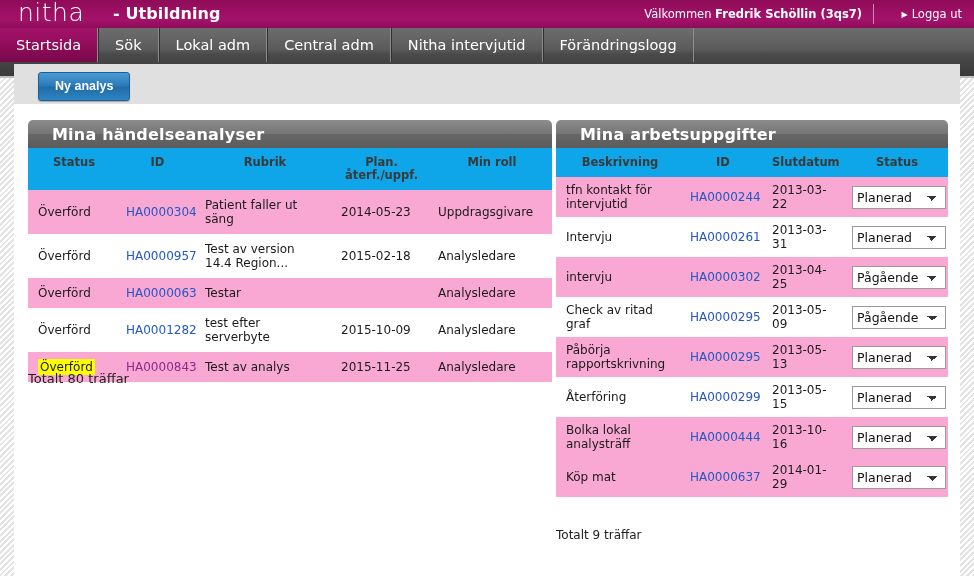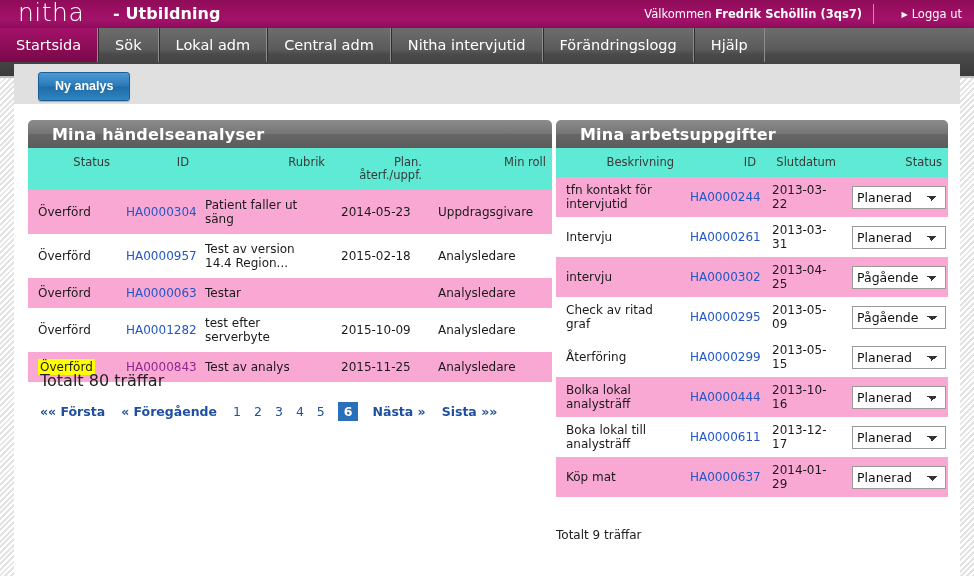--- a/index.html
+++ b/index.html
@@ -113,23 +113,23 @@
     color: #ffffff;
     font-size: 16px; font-weight: bold;
     display: flex; align-items: center;
     padding-left: 24px;
     letter-spacing: 0.2px;
   }
   table.grid {
     width: 100%; border-collapse: collapse; table-layout: fixed;
   }
   table.grid th {
-    background: #5eead4;
-    text-align: right;
-    font-size: 11.5px; font-weight: normal; color: #3a3a3a;
+    background: #0ea5e9;
+    text-align: center;
+    font-size: 11.5px; font-weight: bold; color: #3a3a3a;
     padding: 8px 6px 8px 10px;
     vertical-align: top;
     line-height: 13px;
   }
   table.grid td {
     font-size: 12px;
     padding: 8px 6px 8px 10px;
     vertical-align: middle;
     line-height: 14px;
     color: #1a1a1a;
@@ -178,21 +178,21 @@
       calc(100% - 13px) 9px,
       calc(100% - 8px) 9px;
     background-size: 5px 5px, 5px 5px;
     background-repeat: no-repeat;
     cursor: pointer;
   }
   select.status-sel.narrow { width: 94px; }
 
   
   .totals {
-    font-size: 16px; color: #222; margin: 14px 0 0 12px;
+    font-size: 13px; color: #222; margin: 14px 0 0 0;
   }
   .pager {
     margin: 12px 0 0 12px;
     font-size: 12.5px;
     display: flex; align-items: center; gap: 0;
   }
   .pager a {
     color: #1f4fa0; text-decoration: none; font-weight: bold;
     margin-right: 16px; white-space: nowrap;
   }
@@ -222,21 +222,20 @@
   <a class="logout" href="#"><span class="arr">▶</span><span>Logga ut</span></a>
 </div>
 
 <div class="navbar">
   <a class="tab active" href="#">Startsida</a>
   <a class="tab" href="#">Sök</a>
   <a class="tab" href="#">Lokal adm</a>
   <a class="tab" href="#">Central adm</a>
   <a class="tab" href="#">Nitha intervjutid</a>
   <a class="tab" href="#">Förändringslogg</a>
-  <a class="tab" href="#">Hjälp</a>
   <div class="tab-fill"></div>
 </div>
 
 <div class="toolstrip">
   <button class="btn-new">Ny analys</button>
 </div>
 
 <div class="content">
 
   <div class="panel" id="panel-analyses">
@@ -286,32 +285,20 @@
           <td>Test av analys</td>
           <td>2015-11-25</td>
           <td>Analysledare</td>
         </tr>
       </tbody>
     </table>
   </div>
 
   <div id="panel-analyses-footer">
     <div class="totals">Totalt 80 träffar</div>
-    <div class="pager">
-      <a href="#">«« Första</a>
-      <a href="#">« Föregående</a>
-      <a class="num" href="#">1</a>
-      <a class="num" href="#">2</a>
-      <a class="num" href="#">3</a>
-      <a class="num" href="#">4</a>
-      <a class="num" href="#">5</a>
-      <span class="cur">6</span>
-      <a href="#">Nästa »</a>
-      <a class="last" href="#">Sista »»</a>
-    </div>
   </div>
 
   <div class="panel" id="panel-tasks">
     <div class="panel-head">Mina arbetsuppgifter</div>
     <table class="grid">
       <thead>
         <tr>
           <th class="c0">Beskrivning</th>
           <th class="c1">ID</th>
           <th class="c2">Slutdatum</th>
@@ -336,38 +323,38 @@
           <td><a class="rec" href="#">HA0000302</a></td>
           <td>2013-04-25</td>
           <td><select class="status-sel narrow"><option>Pågående</option></select></td>
         </tr>
         <tr class="even">
           <td>Check av ritad graf</td>
           <td><a class="rec" href="#">HA0000295</a></td>
           <td>2013-05-09</td>
           <td><select class="status-sel narrow"><option>Pågående</option></select></td>
         </tr>
+        <tr class="odd">
+          <td>Påbörja rapportskrivning</td>
+          <td><a class="rec" href="#">HA0000295</a></td>
+          <td>2013-05-13</td>
+          <td><select class="status-sel"><option>Planerad</option></select></td>
+        </tr>
         <tr class="even">
           <td>Återföring</td>
           <td><a class="rec" href="#">HA0000299</a></td>
           <td>2013-05-15</td>
           <td><select class="status-sel"><option>Planerad</option></select></td>
         </tr>
         <tr class="odd">
           <td>Bolka lokal analysträff</td>
           <td><a class="rec" href="#">HA0000444</a></td>
           <td>2013-10-16</td>
           <td><select class="status-sel"><option>Planerad</option></select></td>
         </tr>
-        <tr class="even">
-          <td>Boka lokal till analysträff</td>
-          <td><a class="rec" href="#">HA0000611</a></td>
-          <td>2013-12-17</td>
-          <td><select class="status-sel"><option>Planerad</option></select></td>
-        </tr>
         <tr class="odd">
           <td>Köp mat</td>
           <td><a class="rec" href="#">HA0000637</a></td>
           <td>2014-01-29</td>
           <td><select class="status-sel"><option>Planerad</option></select></td>
         </tr>
       </tbody>
     </table>
   </div>
 

